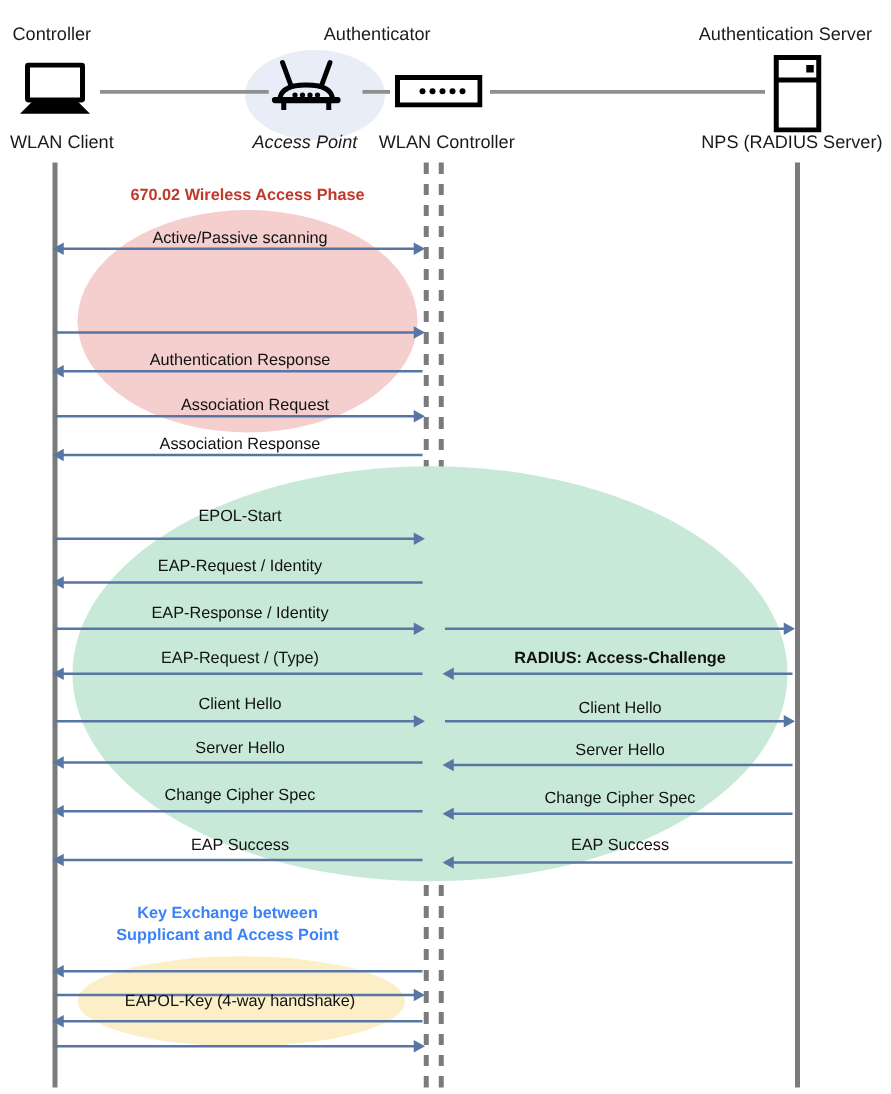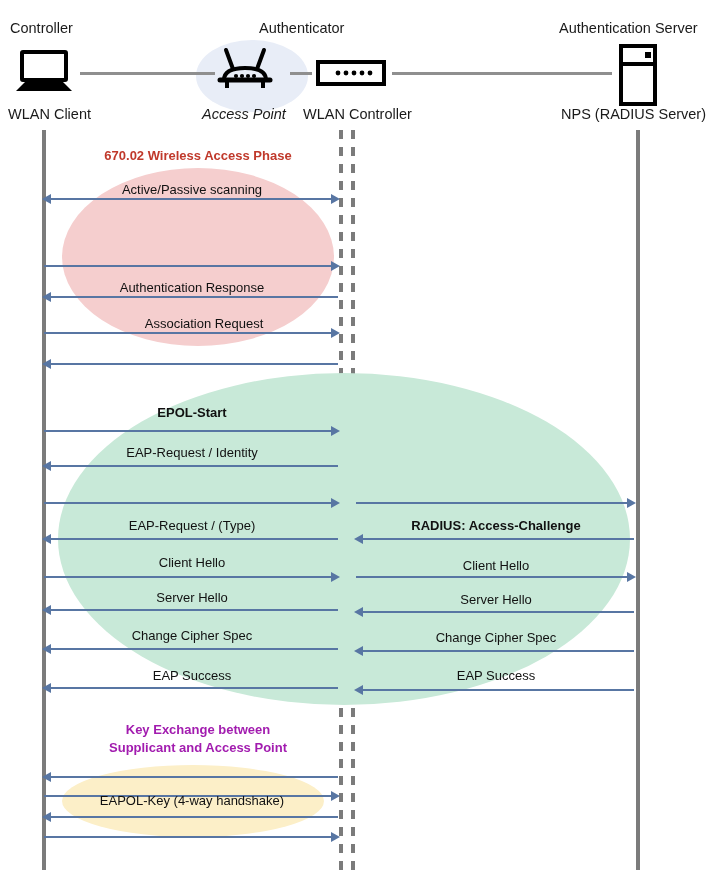--- a/index.html
+++ b/index.html
@@ -113,33 +113,35 @@
   <div class="arrow-r" style="left:331px;top:261px;"></div>
 
   <div class="msg-label" style="left:44px;top:280px;width:296px;">Authentication Response</div>
   <div class="msg-line" style="left:50px;top:296px;width:288px;"></div>
   <div class="arrow-l" style="left:42px;top:292px;"></div>
 
   <div class="msg-label" style="left:56px;top:316px;width:296px;">Association Request</div>
   <div class="msg-line" style="left:44px;top:332px;width:288px;"></div>
   <div class="arrow-r" style="left:331px;top:328px;"></div>
 
+  <div class="msg-label" style="left:44px;top:347px;width:296px;">Association Response</div>
   <div class="msg-line" style="left:50px;top:363px;width:288px;"></div>
   <div class="arrow-l" style="left:42px;top:359px;"></div>
 
   <div class="phase-ellipse" style="left:58px;top:373px;width:572px;height:332px;background:#c8e9d8;"></div>
 
-  <div class="msg-label" style="left:44px;top:405px;width:296px;font-weight:bold;">EPOL-Start</div>
+  <div class="msg-label" style="left:44px;top:405px;width:296px;">EPOL-Start</div>
   <div class="msg-line" style="left:44px;top:430px;width:288px;"></div>
   <div class="arrow-r" style="left:331px;top:426px;"></div>
 
   <div class="msg-label" style="left:44px;top:445px;width:296px;">EAP-Request / Identity</div>
   <div class="msg-line" style="left:50px;top:465px;width:288px;"></div>
   <div class="arrow-l" style="left:42px;top:461px;"></div>
 
+  <div class="msg-label" style="left:44px;top:482px;width:296px;">EAP-Response / Identity</div>
   <div class="msg-line" style="left:44px;top:502px;width:288px;"></div>
   <div class="arrow-r" style="left:331px;top:498px;"></div>
   <div class="msg-line" style="left:356px;top:502px;width:272px;"></div>
   <div class="arrow-r" style="left:627px;top:498px;"></div>
 
   <div class="msg-label" style="left:44px;top:518px;width:296px;">EAP-Request / (Type)</div>
   <div class="msg-line" style="left:50px;top:538px;width:288px;"></div>
   <div class="arrow-l" style="left:42px;top:534px;"></div>
   <div class="msg-label" style="left:356px;top:518px;width:280px;font-weight:bold;">RADIUS: Access-Challenge</div>
   <div class="msg-line" style="left:362px;top:538px;width:272px;"></div>
@@ -167,21 +169,21 @@
   <div class="arrow-l" style="left:354px;top:646px;"></div>
 
   <div class="msg-label" style="left:44px;top:668px;width:296px;">EAP Success</div>
   <div class="msg-line" style="left:50px;top:687px;width:288px;"></div>
   <div class="arrow-l" style="left:42px;top:683px;"></div>
   <div class="msg-label" style="left:356px;top:668px;width:280px;">EAP Success</div>
   <div class="msg-line" style="left:362px;top:689px;width:272px;"></div>
   <div class="arrow-l" style="left:354px;top:685px;"></div>
 
   <div class="phase-ellipse" style="left:62px;top:765px;width:262px;height:72px;background:#fcefc8;"></div>
-  <div class="phase-caption" style="left:88px;top:721px;width:220px;color:#a21caf;">Key Exchange between
+  <div class="phase-caption" style="left:72px;top:721px;width:220px;color:#3b82f6;">Key Exchange between
 Supplicant and Access Point</div>
 
   <div class="msg-line" style="left:50px;top:776px;width:288px;"></div>
   <div class="arrow-l" style="left:42px;top:772px;"></div>
 
   <div class="msg-line" style="left:44px;top:795px;width:288px;"></div>
   <div class="arrow-r" style="left:331px;top:791px;"></div>
 
   <div class="msg-label" style="left:44px;top:793px;width:296px;">EAPOL-Key (4-way handshake)</div>
   <div class="msg-line" style="left:50px;top:816px;width:288px;"></div>

